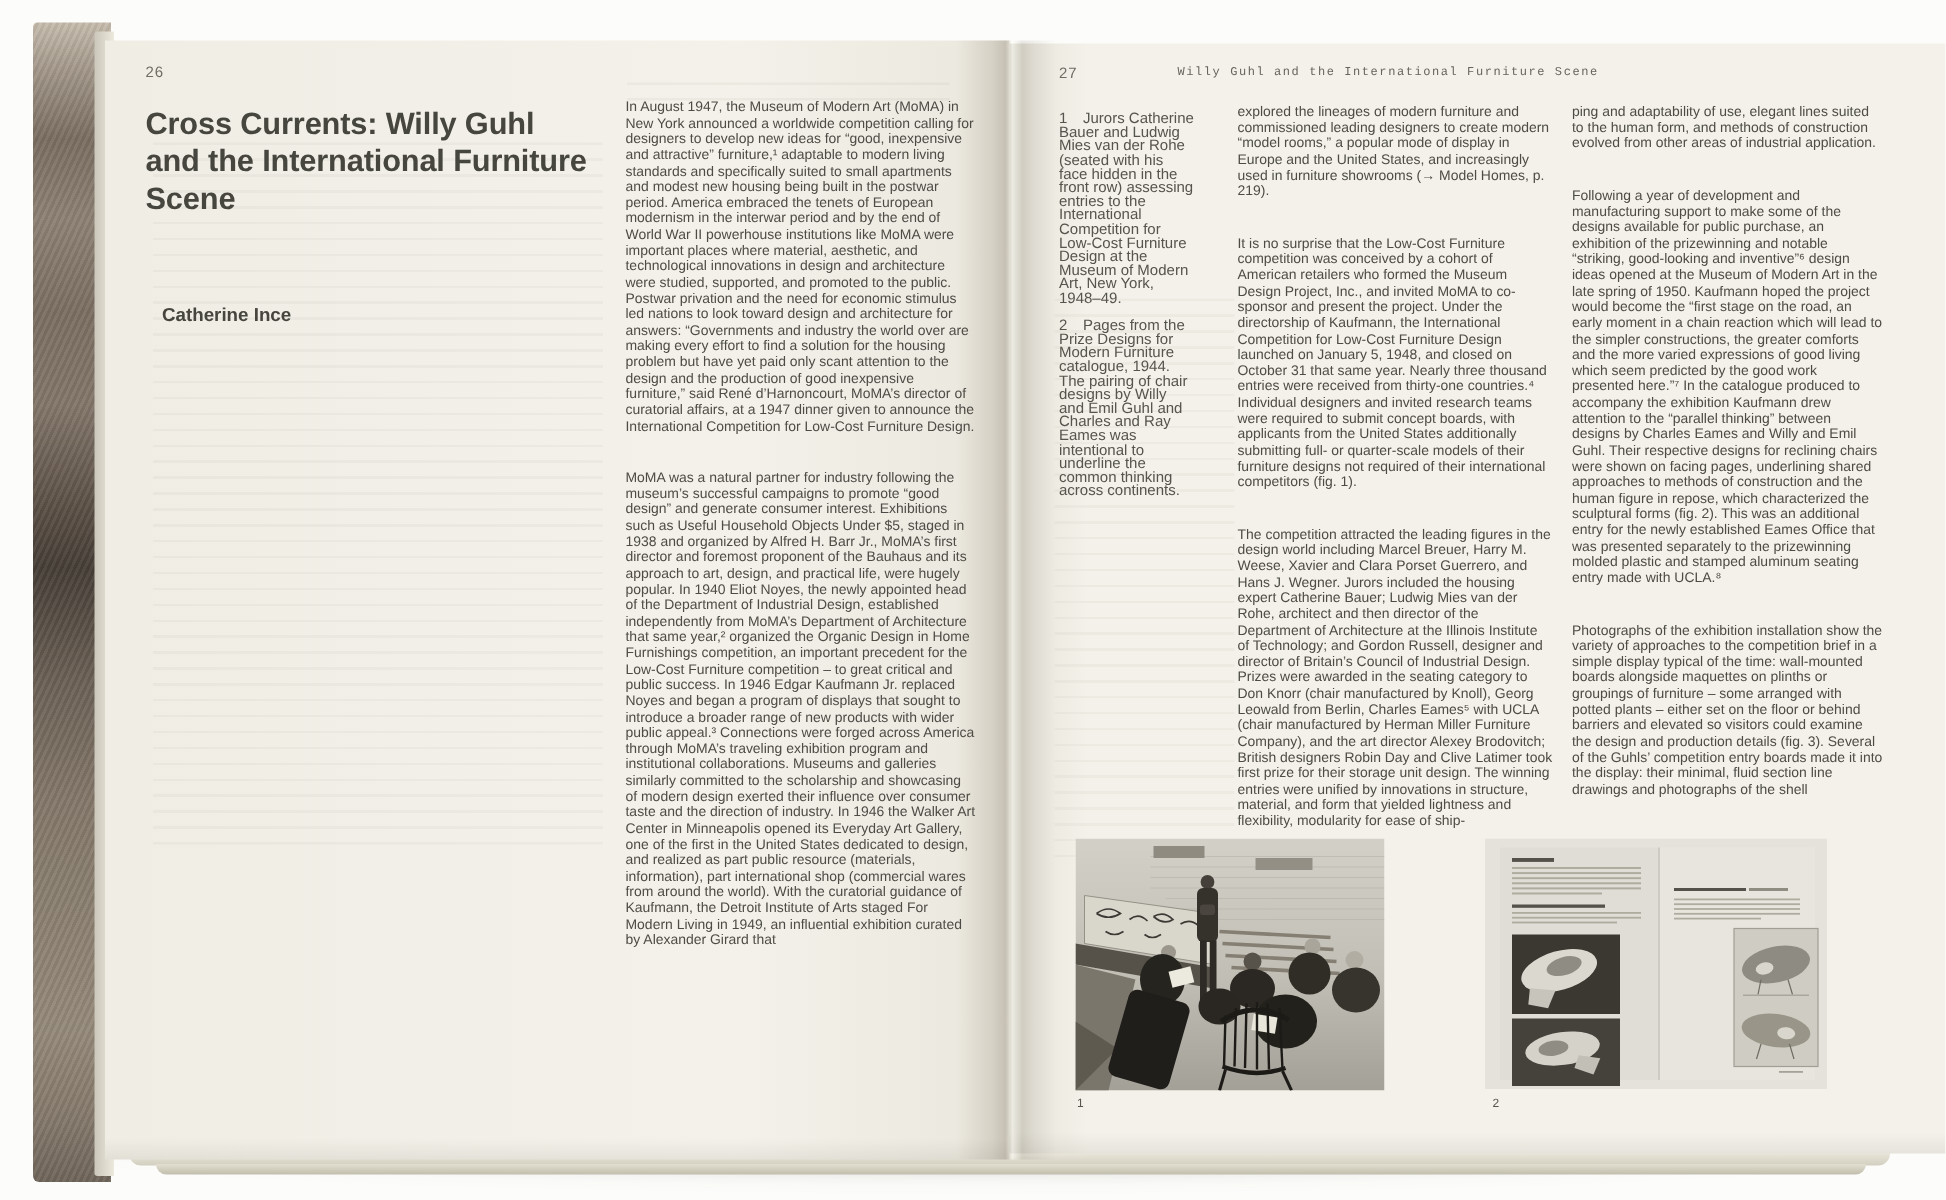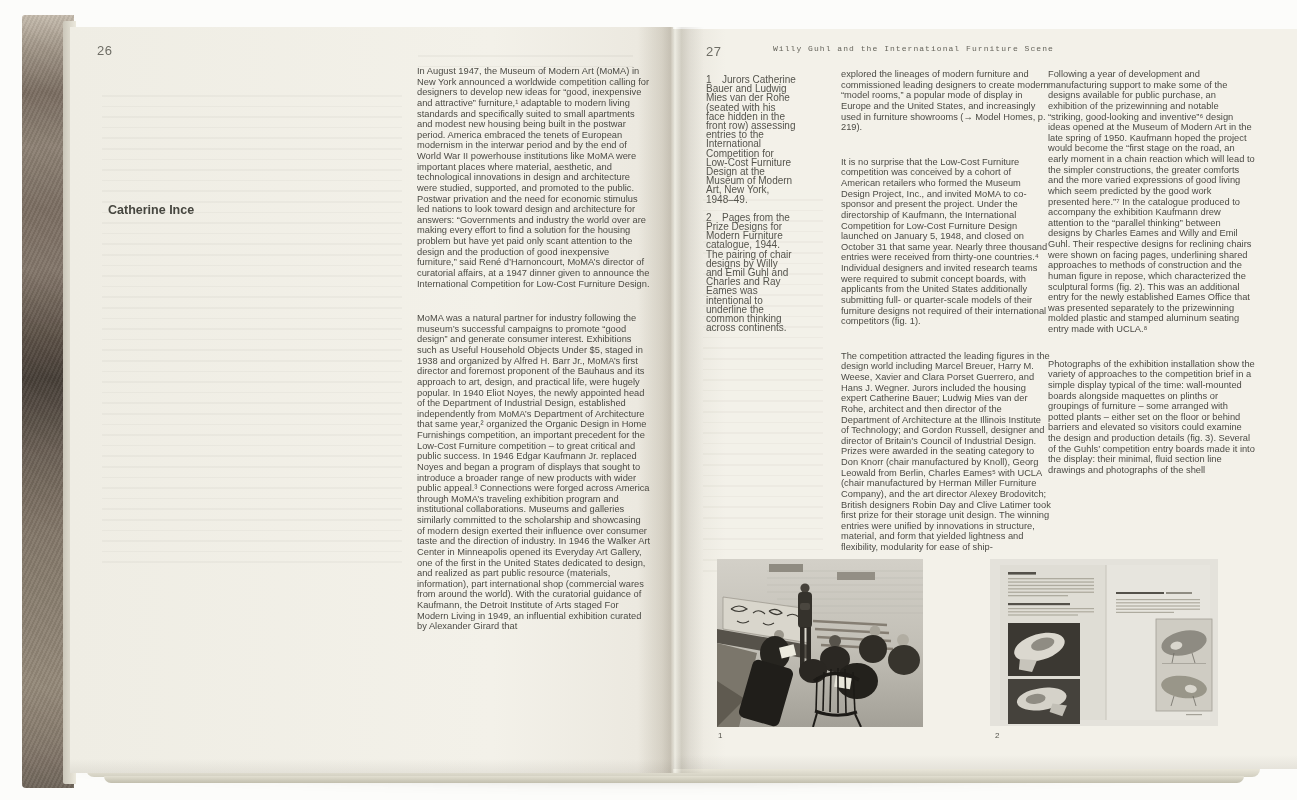--- a/index.html
+++ b/index.html
@@ -26,28 +26,28 @@
   .page-right{left:673px;top:29px;width:652px;height:740px;border-radius:0 5px 11px 0;
     background:linear-gradient(to right,#d8d5c8 0%,#eae7de 2.5%,#f3f1e9 8%,#f3f1e9 96%,#ebe8df 100%);}
   .page::after{content:"";position:absolute;left:0;right:0;bottom:0;height:14px;
     background:linear-gradient(to bottom,rgba(70,62,50,0),rgba(70,62,50,.08));pointer-events:none;}
   .gutter{position:absolute;left:638px;top:27px;width:66px;height:746px;z-index:4;pointer-events:none;
     background:linear-gradient(to right,rgba(86,78,64,0) 0%,rgba(86,78,64,.09) 36%,rgba(86,78,64,.18) 49%,
       rgba(255,255,250,.5) 56%,rgba(86,78,64,.12) 66%,rgba(86,78,64,0) 100%);}
   .ghost{position:absolute;opacity:.045;pointer-events:none;filter:blur(.5px);
     background:repeating-linear-gradient(to bottom,#6a6456 0 1.6px,transparent 1.6px 10.6px);}
   
-  .pn{position:absolute;font-size:13px;letter-spacing:.6px;color:#6e6d65;}
+  .pn{position:absolute;font-size:10px;letter-spacing:.6px;color:#6e6d65;}
   .title{position:absolute;left:27px;top:43px;width:295px;font-size:20.5px;line-height:25px;
     font-weight:bold;color:#46463f;letter-spacing:-.1px;}
   .author{position:absolute;left:27px;top:176px;font-size:12.5px;font-weight:bold;color:#46463f;margin-left:11px;}
   .bodycol{position:absolute;font-size:9.3px;line-height:10.62px;color:#4c4b45;}
   .bodycol p{margin:0;}
   .bodycol p + p{margin-top:24px;}
-  .runhead{position:absolute;left:100px;top:15px;font-family:"Liberation Mono",monospace;
+  .runhead{position:absolute;left:112px;top:15px;font-family:"Liberation Mono",monospace;
     font-size:8px;letter-spacing:1.05px;color:#66655c;white-space:nowrap;}
   .notes{position:absolute;left:33px;top:46px;width:90px;font-size:10px;line-height:9.2px;color:#55544d;}
   .note + .note{margin-top:9px;}
   .note-num{display:inline-block;width:16px;}
   .figure{position:absolute;}
   .figure svg{display:block;}
   .figno{position:absolute;font-size:8px;color:#55544d;}
 </style>
 </head>
 <body>
@@ -57,20 +57,21 @@
   <div class="book-shadow"></div>
   <div class="cover"></div>
   <div class="fore-edge"></div>
   <div class="edge-strip-1"></div>
   <div class="edge-strip-2"></div>
 
   <div class="page page-left">
     <div class="ghost" style="left:32px;top:68px;width:300px;height:468px;"></div>
     <div class="ghost" style="left:348px;top:28px;width:215px;height:12px;opacity:.05;"></div>
     <div class="pn" style="left:27px;top:16px;">26</div>
+    <div class="title">Cross Currents: Willy Guhl and the International Furniture Scene</div>
     <div class="author">Catherine Ince</div>
     <div class="bodycol" style="left:347px;top:39px;width:234px;">
       <p>In August 1947, the Museum of Modern Art (MoMA) in New York announced a worldwide competition calling for designers to develop new ideas for “good, inexpensive and attractive” furniture,¹ adaptable to modern living standards and specifically suited to small apartments and modest new housing being built in the postwar period. America embraced the tenets of European modernism in the interwar period and by the end of World War II powerhouse institutions like MoMA were important places where material, aesthetic, and technological innovations in design and architecture were studied, supported, and promoted to the public. Postwar privation and the need for economic stimulus led nations to look toward design and architecture for answers: “Governments and industry the world over are making every effort to find a solution for the housing problem but have yet paid only scant attention to the design and the production of good inexpensive furniture,” said René d’Harnoncourt, MoMA’s director of curatorial affairs, at a 1947 dinner given to announce the International Competition for Low-Cost Furniture Design.</p>
       <p>MoMA was a natural partner for industry following the museum’s successful campaigns to promote “good design” and generate consumer interest. Exhibitions such as Useful Household Objects Under $5, staged in 1938 and organized by Alfred H. Barr Jr., MoMA’s first director and foremost proponent of the Bauhaus and its approach to art, design, and practical life, were hugely popular. In 1940 Eliot Noyes, the newly appointed head of the Department of Industrial Design, established independently from MoMA’s Department of Architecture that same year,² organized the Organic Design in Home Furnishings competition, an important precedent for the Low-Cost Furniture competition – to great critical and public success. In 1946 Edgar Kaufmann Jr. replaced Noyes and began a program of displays that sought to introduce a broader range of new products with wider public appeal.³ Connections were forged across America through MoMA’s traveling exhibition program and institutional collaborations. Museums and galleries similarly committed to the scholarship and showcasing of modern design exerted their influence over consumer taste and the direction of industry. In 1946 the Walker Art Center in Minneapolis opened its Everyday Art Gallery, one of the first in the United States dedicated to design, and realized as part public resource (materials, information), part international shop (commercial wares from around the world). With the curatorial guidance of Kaufmann, the Detroit Institute of Arts staged For Modern Living in 1949, an influential exhibition curated by Alexander Girard that</p>
     </div>
   </div>
 
   <div class="page page-right">
     <div class="ghost" style="left:30px;top:170px;width:120px;height:380px;opacity:.04;"></div>
     <div class="pn" style="left:33px;top:15px;">27</div>
@@ -78,27 +79,28 @@
 
     <div class="notes">
       <div class="note">
         <span class="note-num">1</span><span>Jurors Catherine Bauer and Ludwig Mies van der Rohe (seated with his face hidden in the front row) assessing entries to the International Competition for Low-Cost Furniture Design at the Museum of Modern Art, New York, 1948–49.</span>
       </div>
       <div class="note">
         <span class="note-num">2</span><span>Pages from the Prize Designs for Modern Furniture catalogue, 1944. The pairing of chair designs by Willy and Emil Guhl and Charles and Ray Eames was intentional to underline the common thinking across continents.</span>
       </div>
     </div>
 
-    <div class="bodycol" style="left:168px;top:40px;width:210px;">
+    <div class="bodycol" style="left:152px;top:40px;width:210px;">
       <p>explored the lineages of modern furniture and commissioned leading designers to create modern “model rooms,” a popular mode of display in Europe and the United States, and increasingly used in furniture showrooms (→ Model Homes, p. 219).</p>
       <p>It is no surprise that the Low-Cost Furniture competition was conceived by a cohort of American retailers who formed the Museum Design Project, Inc., and invited MoMA to co-sponsor and present the project. Under the directorship of Kaufmann, the International Competition for Low-Cost Furniture Design launched on January 5, 1948, and closed on October 31 that same year. Nearly three thousand entries were received from thirty-one countries.⁴ Individual designers and invited research teams were required to submit concept boards, with applicants from the United States additionally submitting full- or quarter-scale models of their furniture designs not required of their international competitors (fig. 1).</p>
       <p>The competition attracted the leading figures in the design world including Marcel Breuer, Harry M. Weese, Xavier and Clara Porset Guerrero, and Hans J. Wegner. Jurors included the housing expert Catherine Bauer; Ludwig Mies van der Rohe, architect and then director of the Department of Architecture at the Illinois Institute of Technology; and Gordon Russell, designer and director of Britain’s Council of Industrial Design. Prizes were awarded in the seating category to Don Knorr (chair manufactured by Knoll), Georg Leowald from Berlin, Charles Eames⁵ with UCLA (chair manufactured by Herman Miller Furniture Company), and the art director Alexey Brodovitch; British designers Robin Day and Clive Latimer took first prize for their storage unit design. The winning entries were unified by innovations in structure, material, and form that yielded lightness and flexibility, modularity for ease of ship-</p>
     </div>
 
     <div class="bodycol" style="left:375px;top:40px;width:207px;">
+      <p>ping and adaptability of use, elegant lines suited to the human form, and methods of construction evolved from other areas of industrial application.</p>
       <p>Following a year of development and manufacturing support to make some of the designs available for public purchase, an exhibition of the prizewinning and notable “striking, good-looking and inventive”⁶ design ideas opened at the Museum of Modern Art in the late spring of 1950. Kaufmann hoped the project would become the “first stage on the road, an early moment in a chain reaction which will lead to the simpler constructions, the greater comforts and the more varied expressions of good living which seem predicted by the good work presented here.”⁷ In the catalogue produced to accompany the exhibition Kaufmann drew attention to the “parallel thinking” between designs by Charles Eames and Willy and Emil Guhl. Their respective designs for reclining chairs were shown on facing pages, underlining shared approaches to methods of construction and the human figure in repose, which characterized the sculptural forms (fig. 2). This was an additional entry for the newly established Eames Office that was presented separately to the prizewinning molded plastic and stamped aluminum seating entry made with UCLA.⁸</p>
       <p>Photographs of the exhibition installation show the variety of approaches to the competition brief in a simple display typical of the time: wall-mounted boards alongside maquettes on plinths or groupings of furniture – some arranged with potted plants – either set on the floor or behind barriers and elevated so visitors could examine the design and production details (fig. 3). Several of the Guhls’ competition entry boards made it into the display: their minimal, fluid section line drawings and photographs of the shell</p>
     </div>
 
     <div class="figure" style="left:44px;top:530px;width:206px;height:168px;">
       <svg width="206" height="168" viewBox="0 0 206 168">
         <defs>
           <linearGradient id="wall" x1="0" y1="0" x2="0" y2="1">
             <stop offset="0" stop-color="#d3d0c8"></stop>
               <stop offset=".55" stop-color="#c1beb5"></stop>

